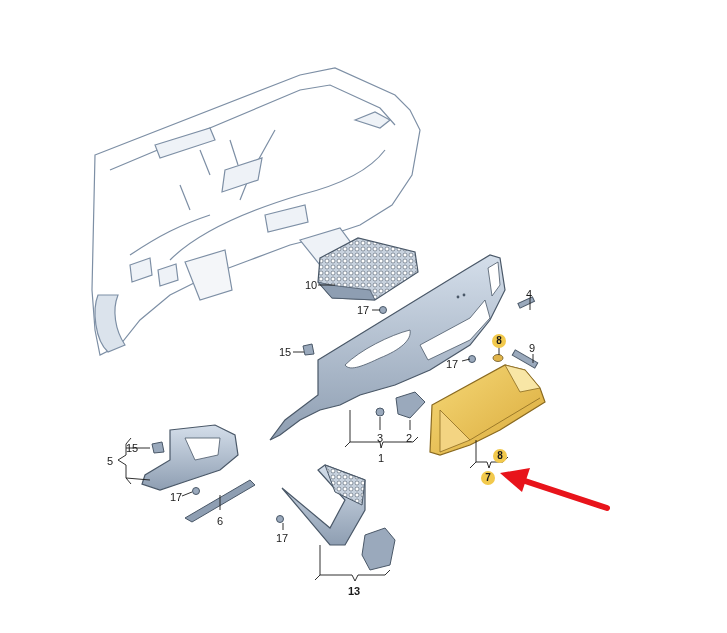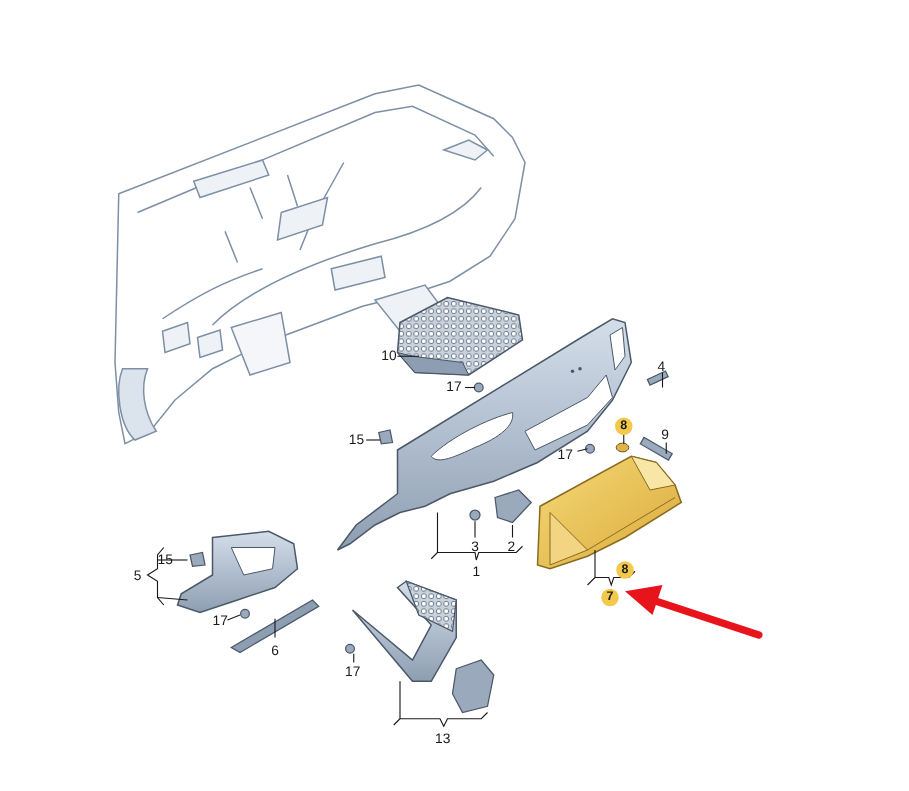--- a/index.html
+++ b/index.html
@@ -140,14 +140,14 @@
 <span class="lbl" style="left:377px; top:432px;">3</span>
 <span class="lbl" style="left:406px; top:432px;">2</span>
 <span class="lbl" style="left:378px; top:452px;">1</span>
 <span class="badge" style="left:493px; top:449px;">8</span>
 <span class="badge" style="left:481px; top:471px;">7</span>
 <span class="lbl" style="left:126px; top:442px;">15</span>
 <span class="lbl" style="left:107px; top:455px;">5</span>
 <span class="lbl" style="left:170px; top:491px;">17</span>
 <span class="lbl" style="left:217px; top:515px;">6</span>
 <span class="lbl" style="left:276px; top:532px;">17</span>
-<span class="lbl" style="left:348px; top:585px;">13</span>
+<span class="lbl" style="left:348px; top:585px;font-weight:bold;">13</span>
 </div>
 
 </body></html>

